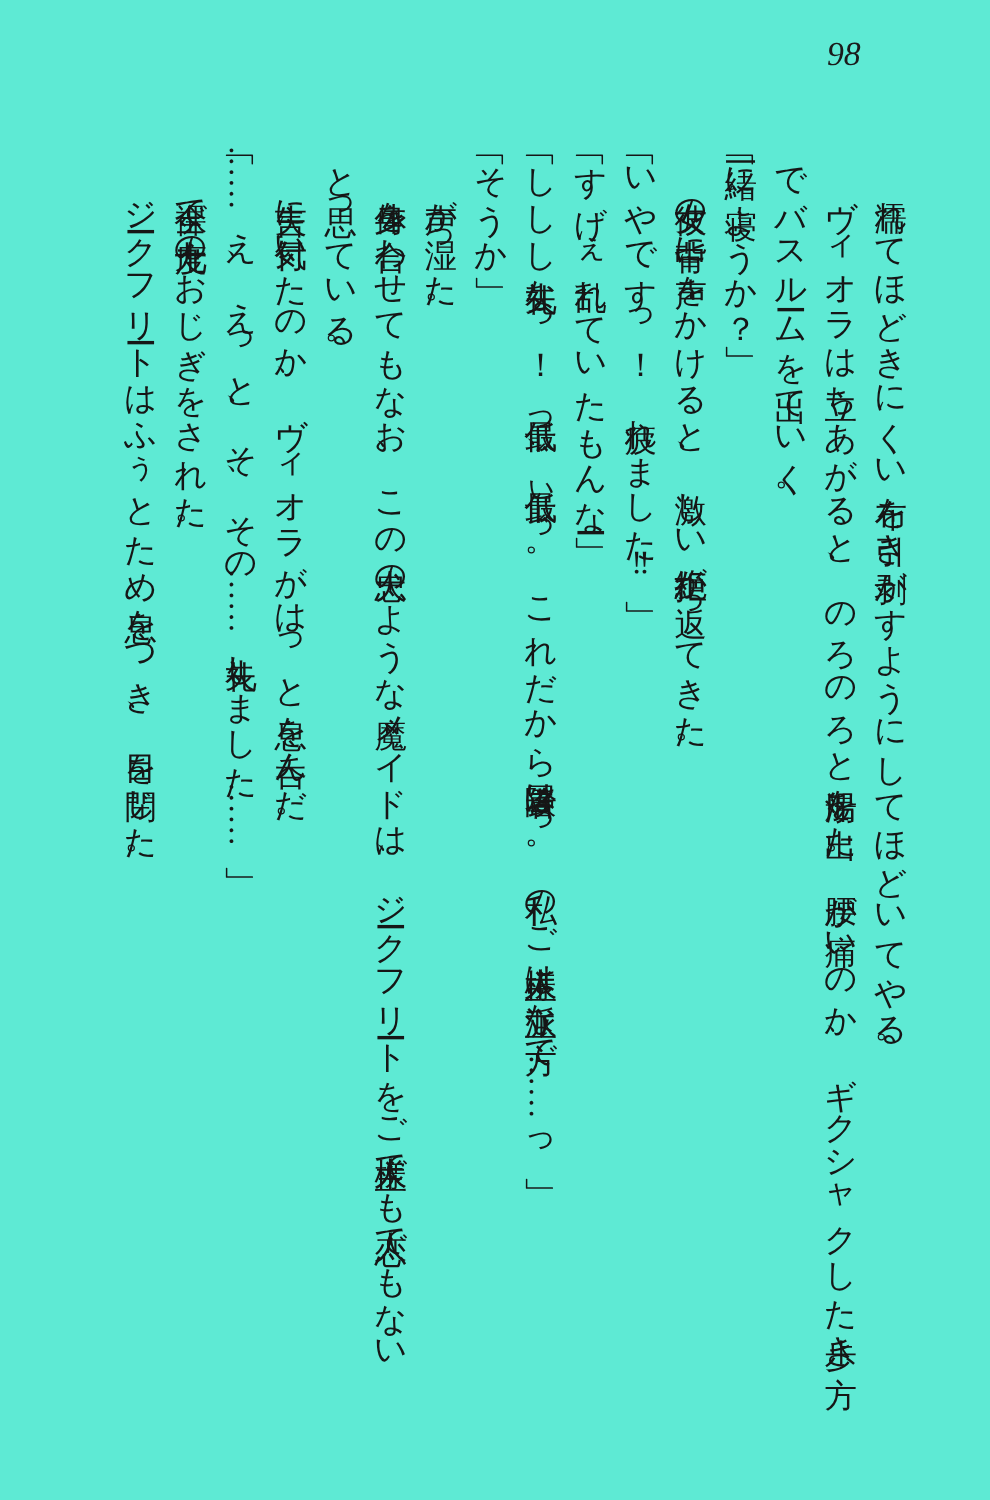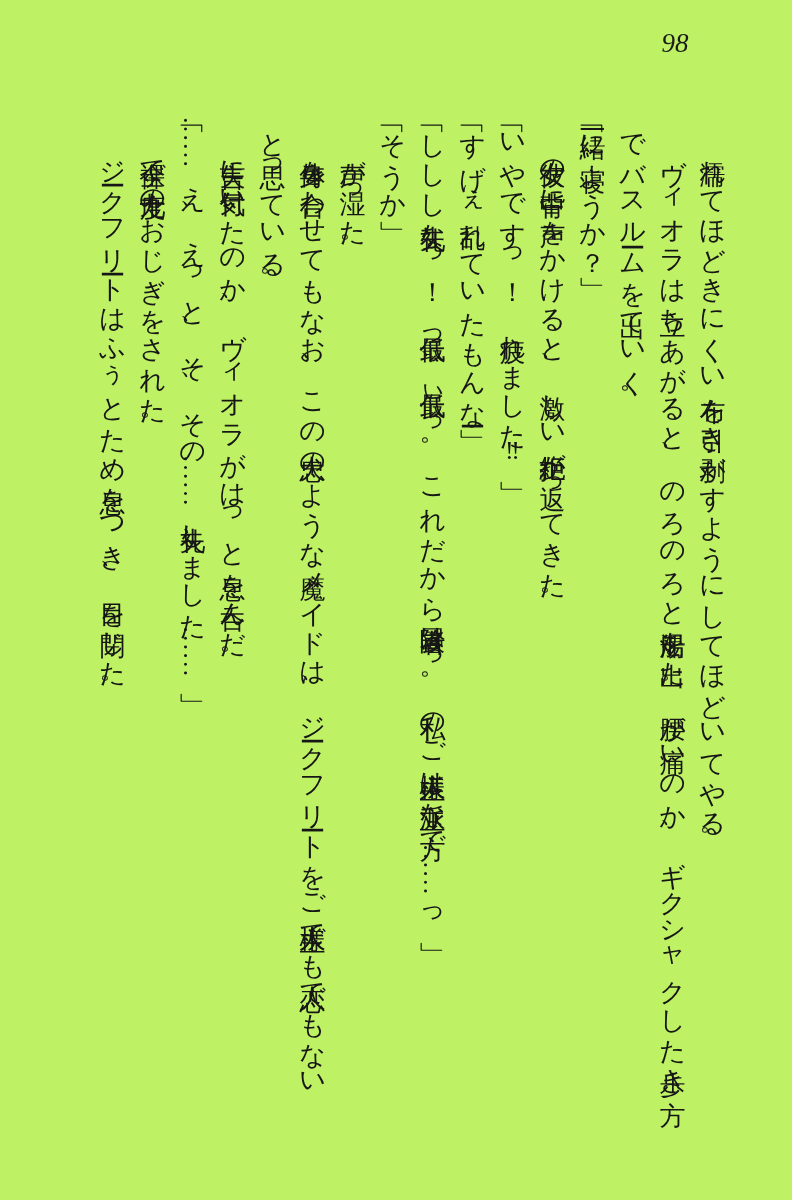--- a/index.html
+++ b/index.html
@@ -10,21 +10,21 @@
     width: 792px;
     height: 1200px;
     position: relative;
     background: #ffffff;
     overflow: hidden;
     font-family: "Liberation Serif", "DejaVu Serif", serif;
   }
   .page {
     position: absolute;
     inset: 0;
-    background: #bef264;
+    background: #5eead4;
   }
   .page-number {
     position: absolute;
     top: 28px;
     left: 655px;
     width: 40px;
     text-align: center;
     font-size: 27px;
     font-style: italic;
     color: #1b1b1b;

